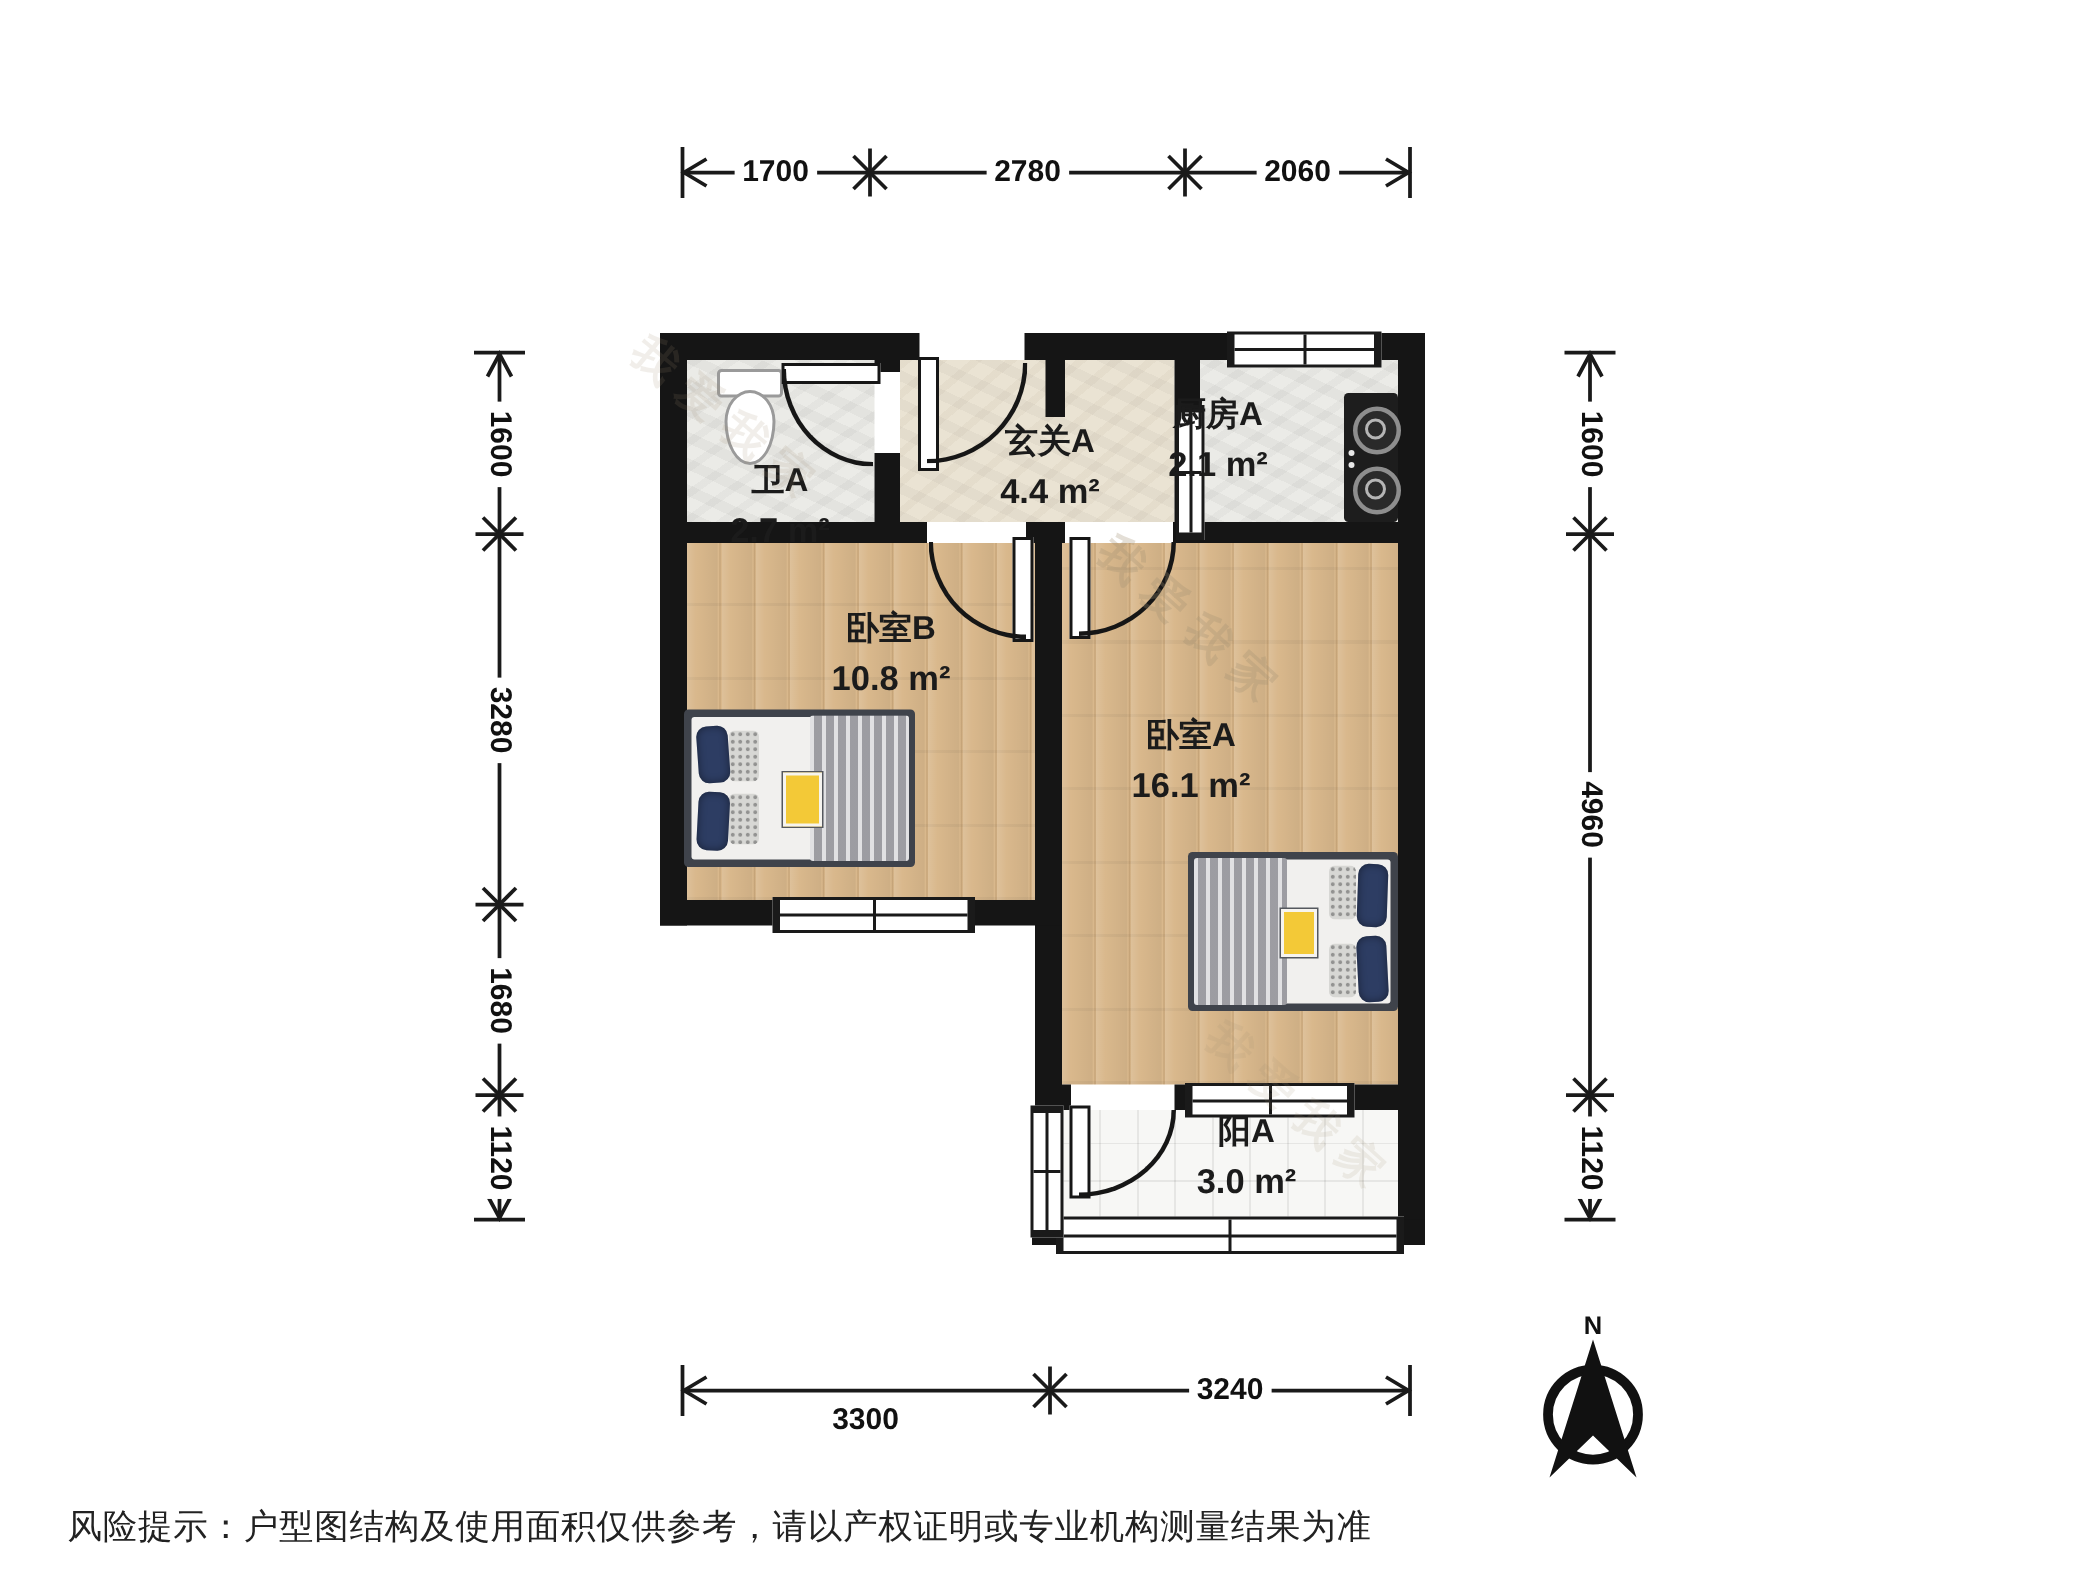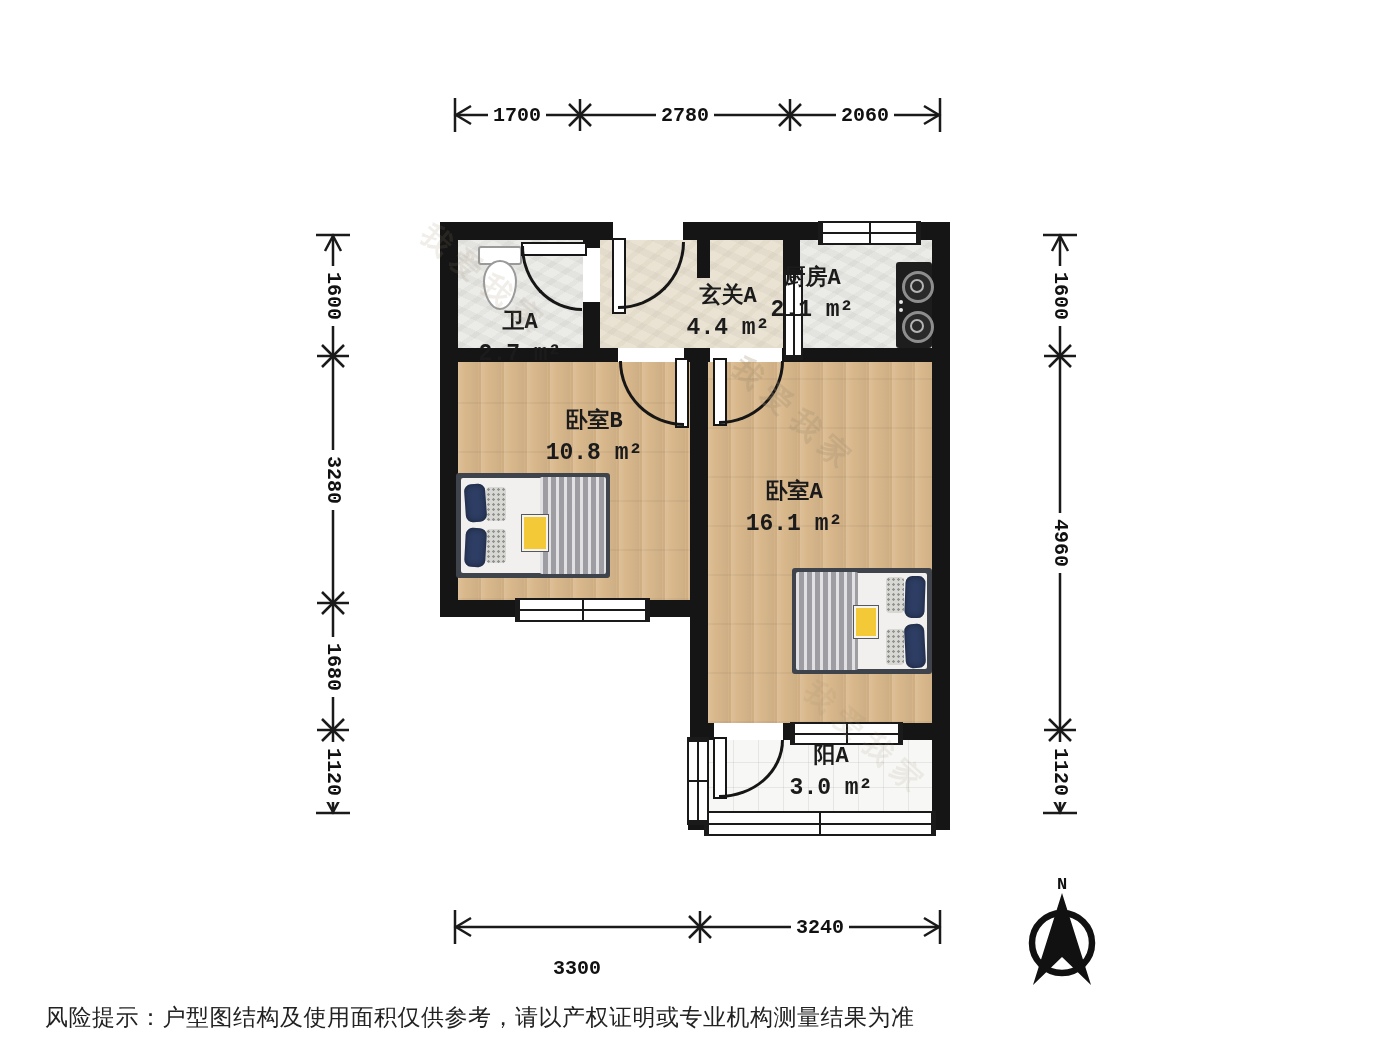--- a/index.html
+++ b/index.html
@@ -1,17 +1,17 @@
 <!DOCTYPE html>
 <html><head>
 <meta charset="utf-8">
 <style>
   html,body{margin:0;padding:0;background:#fff;}
   #canvas{position:relative;width:1176px;height:1050px;background:#fff;overflow:hidden;
-          font-family:Liberation Mono, monospace;}
+          font-family:Liberation Sans, sans-serif;}
   
   .floor{position:absolute;}
   .floor-marble{background-color:#ebebe7;
     background-image:repeating-linear-gradient(25deg,rgba(0,0,0,.035) 0 7px,transparent 7px 16px),
                      repeating-linear-gradient(-35deg,rgba(120,120,120,.06) 0 5px,transparent 5px 14px);}
   .floor-beige{background-color:#eae3d3;
     background-image:repeating-linear-gradient(25deg,rgba(0,0,0,.03) 0 7px,transparent 7px 17px),
                      repeating-linear-gradient(-40deg,rgba(140,120,90,.06) 0 5px,transparent 5px 15px);}
   .floor-wood{background-color:#d9b88c;
     background-image:repeating-linear-gradient(90deg,rgba(255,255,255,.12) 0px,rgba(0,0,0,0) 6px,rgba(0,0,0,.05) 20px,rgba(0,0,0,0) 21px,rgba(96,60,20,.16) 22px,rgba(96,60,20,0) 23px),
@@ -141,21 +141,21 @@
     <g>
         <line x1="1044" y1="730" x2="1076" y2="730"></line>
         <line x1="1049" y1="719" x2="1071" y2="741"></line>
         <line x1="1049" y1="741" x2="1071" y2="719"></line>
       </g>
   </svg>
 
   <div class="dim-label" style="left:517px;top:115px;">1700</div>
   <div class="dim-label" style="left:685px;top:115px;">2780</div>
   <div class="dim-label" style="left:865px;top:115px;">2060</div>
-  <div class="dim-label" style="left:577px;top:968px;">3300</div>
+  <div class="dim-label" style="left:577px;top:947px;">3300</div>
   <div class="dim-label" style="left:820px;top:927px;">3240</div>
   <div class="dim-label vert" style="left:333px;top:296px;">1600</div>
   <div class="dim-label vert" style="left:333px;top:480px;">3280</div>
   <div class="dim-label vert" style="left:333px;top:667px;">1680</div>
   <div class="dim-label vert" style="left:333px;top:772px;">1120</div>
   <div class="dim-label vert" style="left:1060px;top:296px;">1600</div>
   <div class="dim-label vert" style="left:1060px;top:543px;">4960</div>
   <div class="dim-label vert" style="left:1060px;top:772px;">1120</div>
 
   <div class="floor floor-marble" style="left:458px;top:240px;width:125px;height:108px;"></div>
@@ -231,21 +231,21 @@
     <div class="pillow-grey" style="right:28px;bottom:9px;width:18px;height:36px;"></div>
     <div class="pillow-navy" style="right:7px;top:8px;width:20px;height:42px;transform:rotate(2deg);"></div>
     <div class="pillow-navy" style="right:7px;bottom:6px;width:20px;height:44px;transform:rotate(-3deg);"></div>
     <div class="book" style="left:62px;top:38px;width:20px;height:28px;"></div>
   </div>
 
   <div class="room-label" style="left:520px;top:336px;">
     <span class="rname">卫A</span>
     <span class="rarea">2.7 m²</span>
   </div>
-  <div class="room-label" style="left:700px;top:310px;margin-left:28px;">
+  <div class="room-label" style="left:700px;top:310px;">
     <span class="rname">玄关A</span>
     <span class="rarea">4.4 m²</span>
   </div>
   <div class="room-label" style="left:812px;top:292px;">
     <span class="rname">厨房A</span>
     <span class="rarea">2.1 m²</span>
   </div>
   <div class="room-label" style="left:594px;top:435px;">
     <span class="rname">卧室B</span>
     <span class="rarea">10.8 m²</span>

